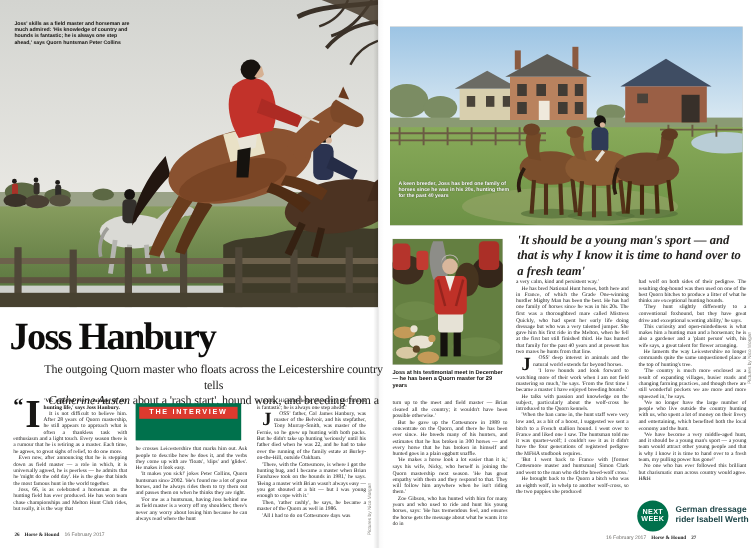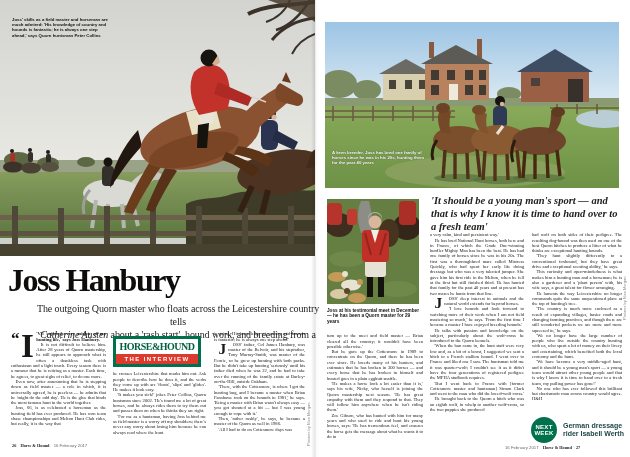--- a/index.html
+++ b/index.html
@@ -208,21 +208,20 @@
 <div class="bodycol" style="left:11px; top:331px; width:190px; height:218px;">
   <p class="first">
     <span class="oq">“</span><span class="dc">I</span><span class="lead">'VE enjoyed every minute of my hunting life,' says Joss Hanbury.</span>
   </p>
   <p>It is not difficult to believe him. After 28 years of Quorn mastership, he still appears to approach what is often a thankless task with enthusiasm and a light touch. Every season there is a rumour that he is retiring as a master. Each time, he agrees, to great sighs of relief, to do one more.</p>
   <p>Even now, after announcing that he is stepping down as field master — a role in which, it is universally agreed, he is peerless — he admits that he 'might do the odd day'. He is the glue that binds the most famous hunt in the world together.</p>
   <p>Joss, 66, is as celebrated a horseman as the hunting field has ever produced. He has won team chase championships and Melton Hunt Club rides, but really, it is the way that</p>
 </div>
 
 <div class="badge">
-  <div class="badge-brand">HORSE&amp;HOUND</div>
   <div class="badge-strip">THE INTERVIEW</div>
 </div>
 
 <div class="bodycol" style="left:113px; top:371px; width:186px; height:140px;">
   <p>he crosses Leicestershire that marks him out. Ask people to describe how he does it, and the verbs they come up with are 'floats', 'slips' and 'glides'. He makes it look easy.</p>
   <p>'It makes you sick!' jokes Peter Collins, Quorn huntsman since 2002. 'He's found me a lot of great horses, and he always rides them to try them out and passes them on when he thinks they are right.</p>
   <p>'For me as a huntsman, having Joss behind me as field master is a worry off my shoulders; there's never any worry about losing him because he can always read where the hunt</p>
 </div>
 
 <div class="bodycol" style="left:214px; top:331px; width:182px; height:218px;">

